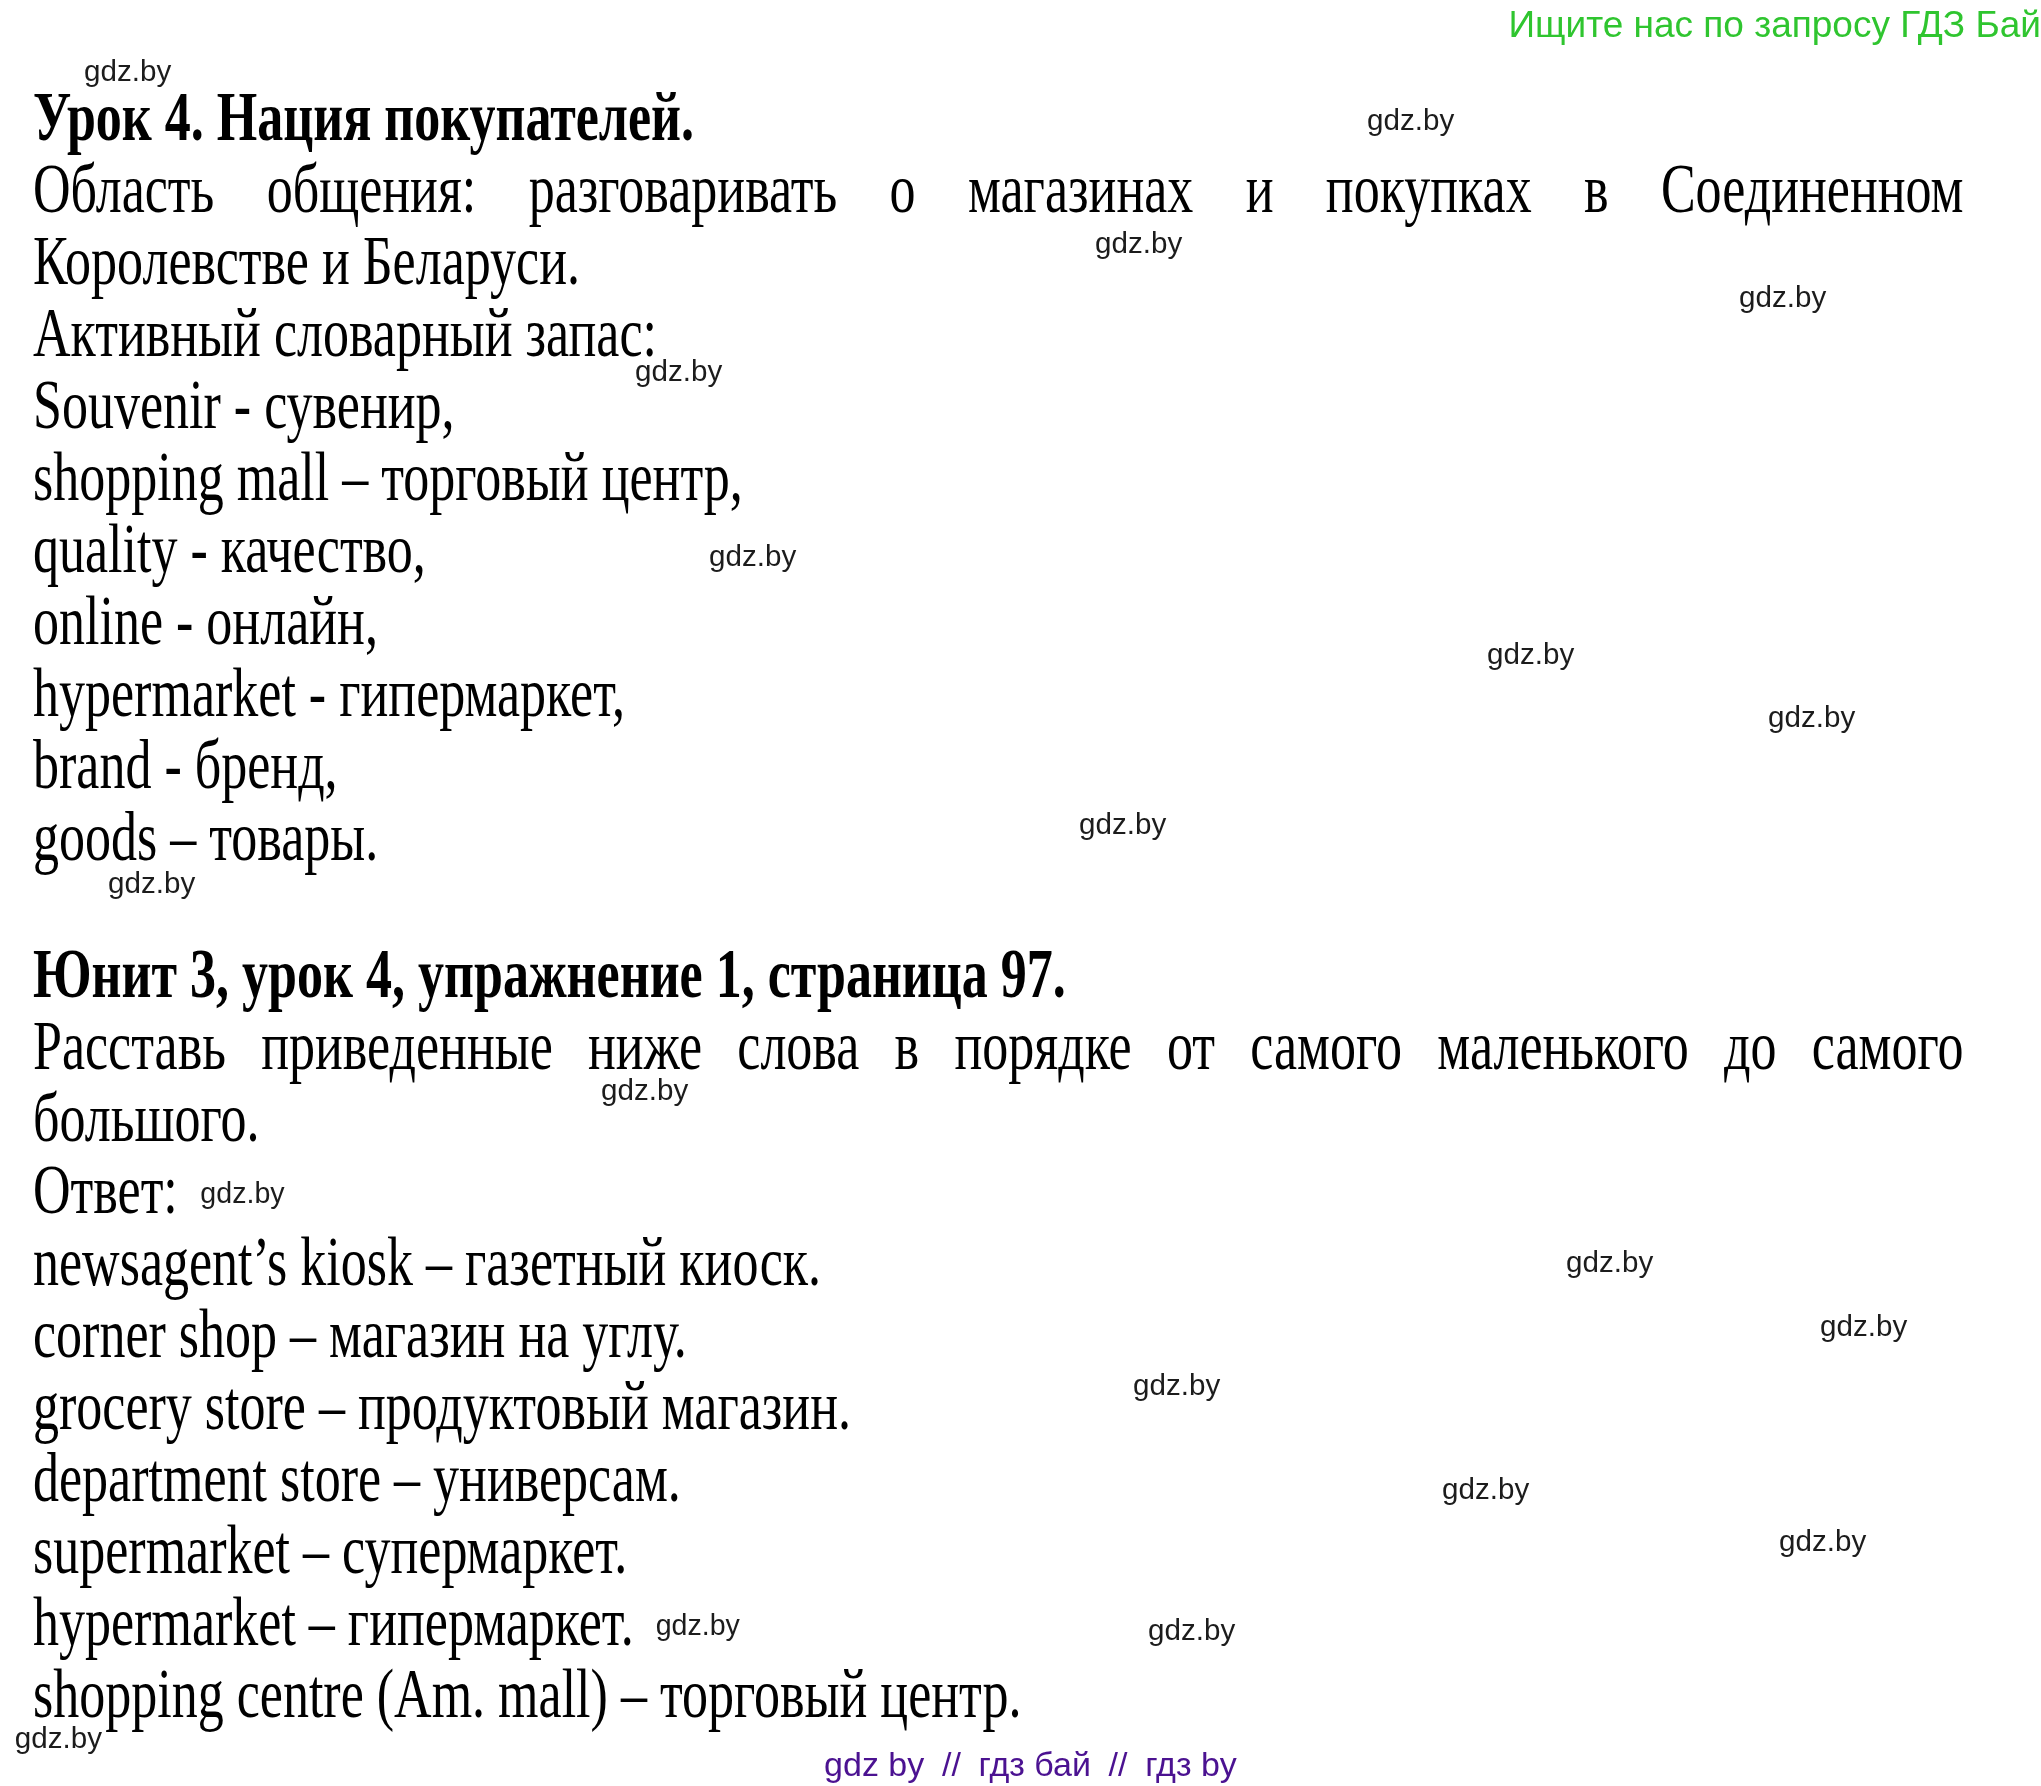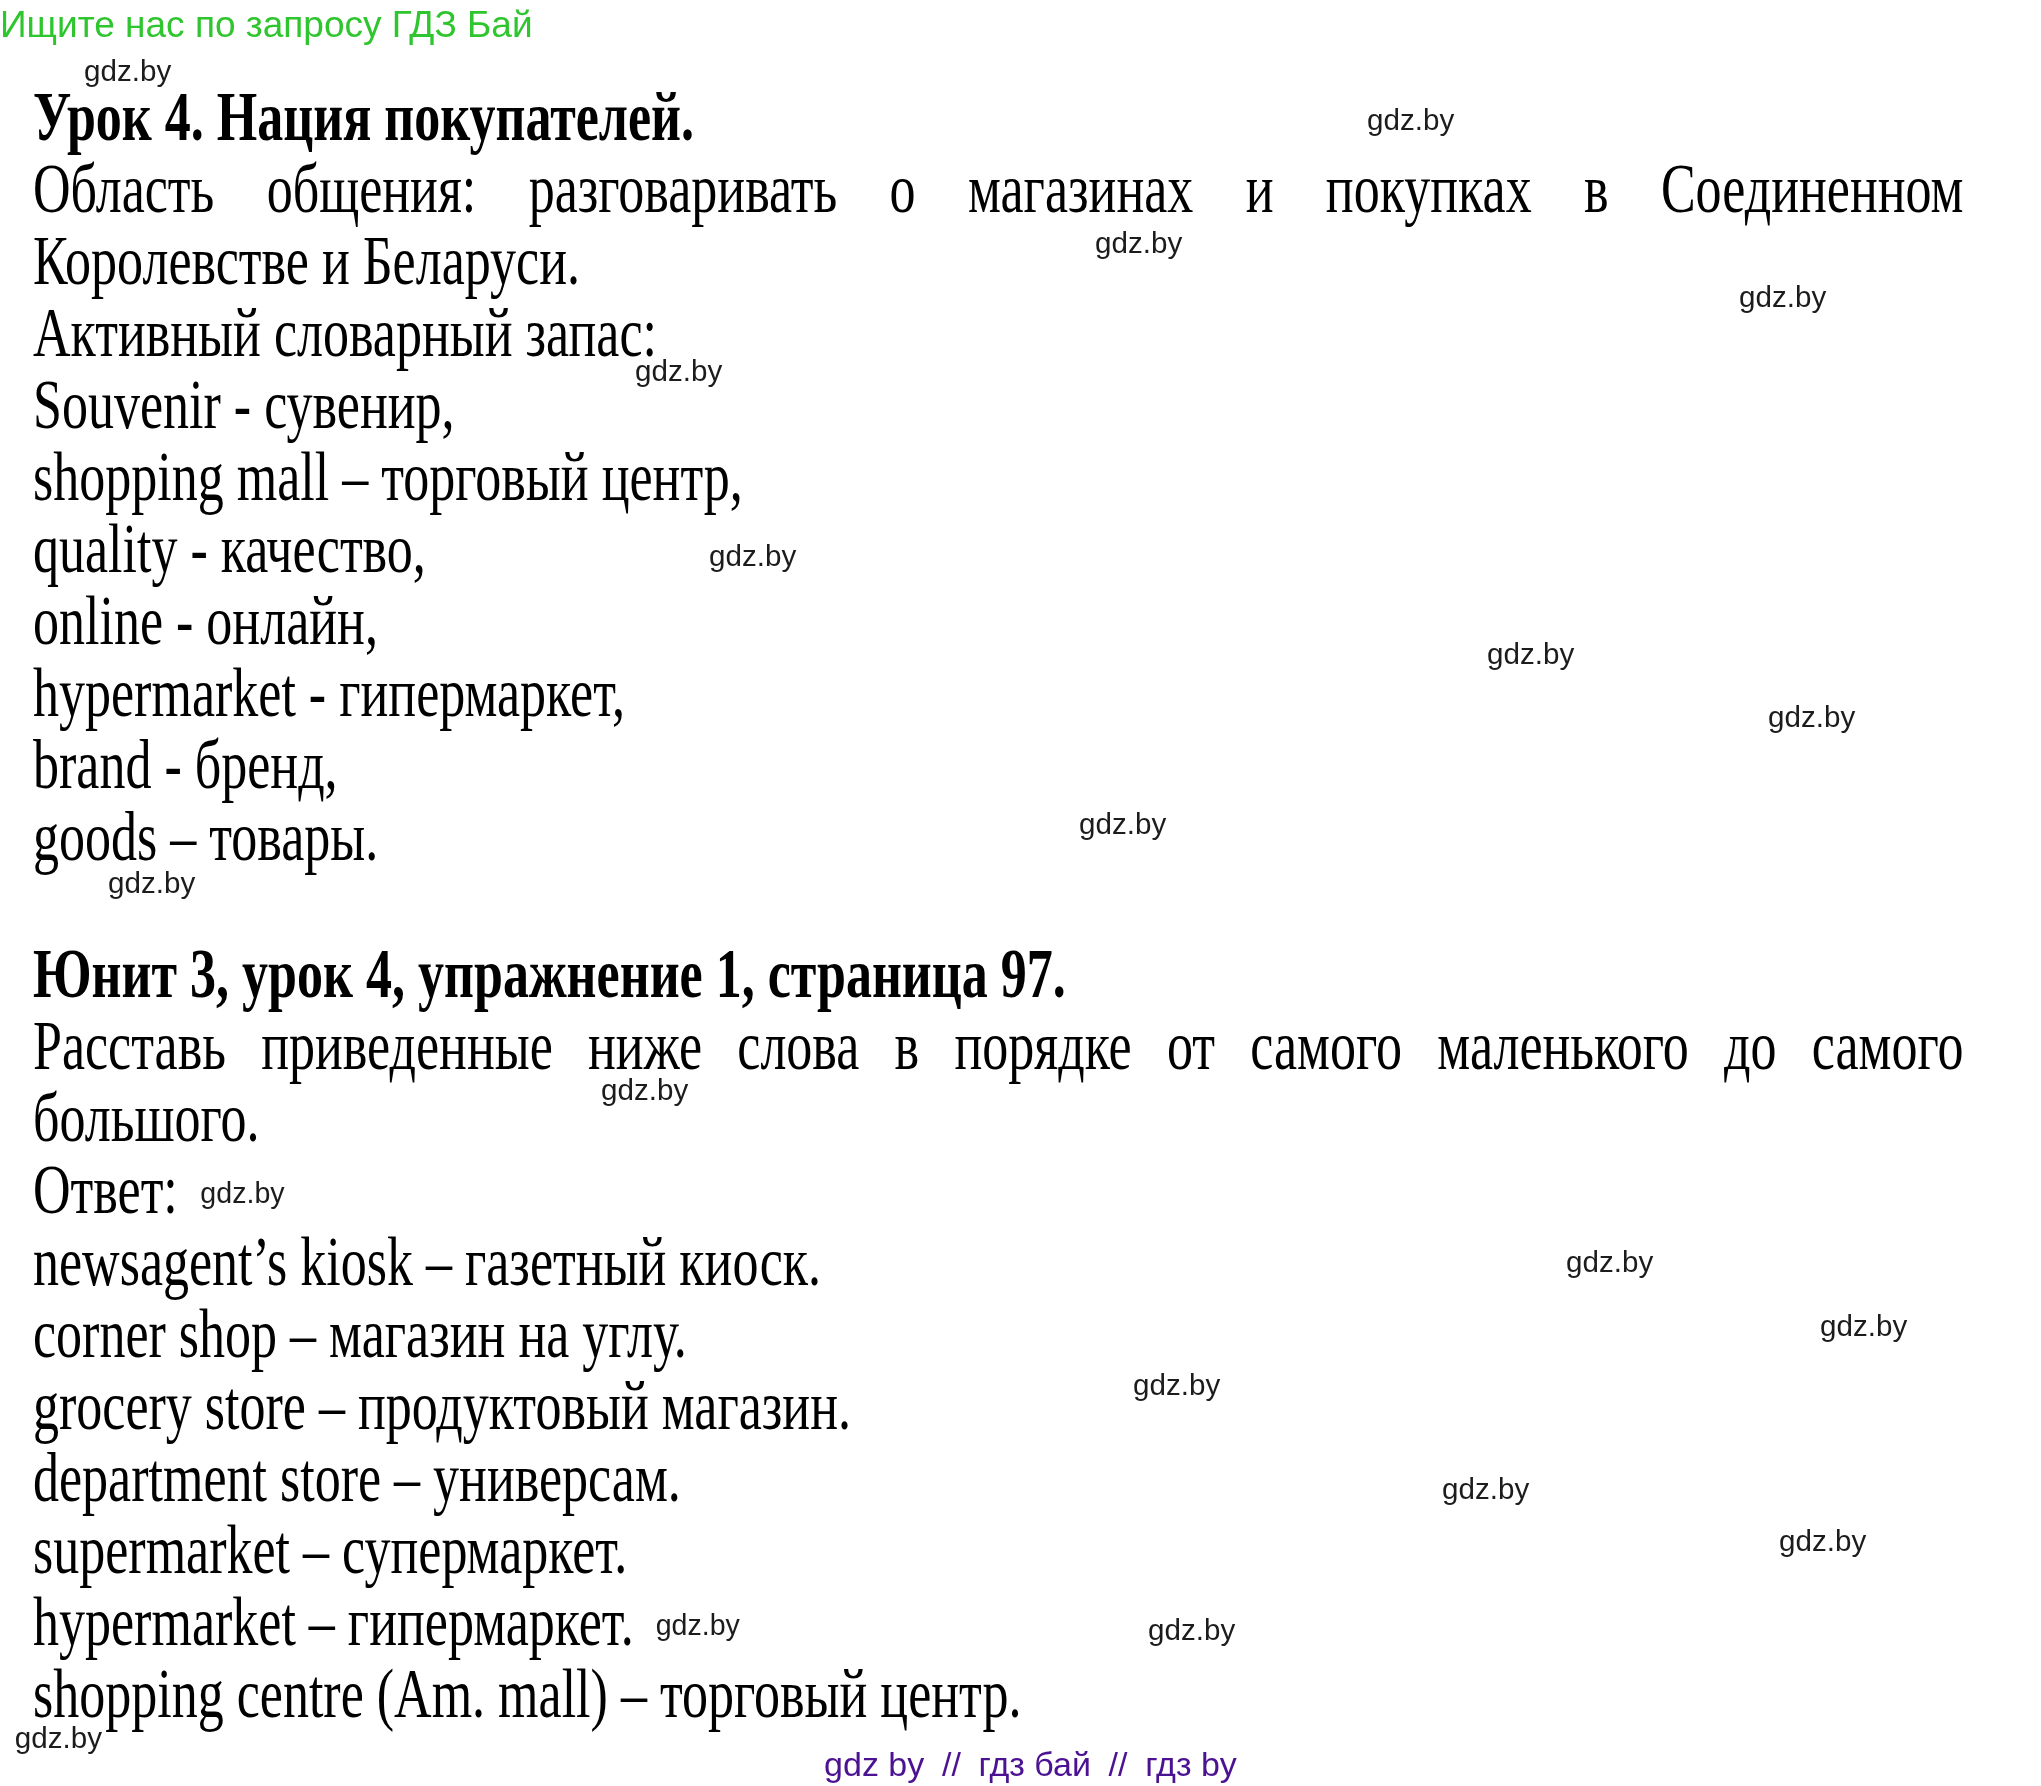--- a/index.html
+++ b/index.html
@@ -14,21 +14,21 @@
     width: 2041px; height: 1787px;
     background: #ffffff;
     position: relative;
     overflow: hidden;
     font-family: "Liberation Serif", "DejaVu Serif", serif;
     color: var(--body-text);
   }
   .promo {
     position: absolute;
     top: 3.9px; left: 0; width: 100%;
-    text-align: left;
+    text-align: right;
     font: 37px/1.15 "Liberation Sans", "DejaVu Sans", sans-serif;
     color: var(--promo-green);
   }
   
   .content {
     position: absolute;
     left: 32.5px; top: 81px;
     width: 2561px;
     transform: scaleX(0.7538);
     transform-origin: 0 0;

